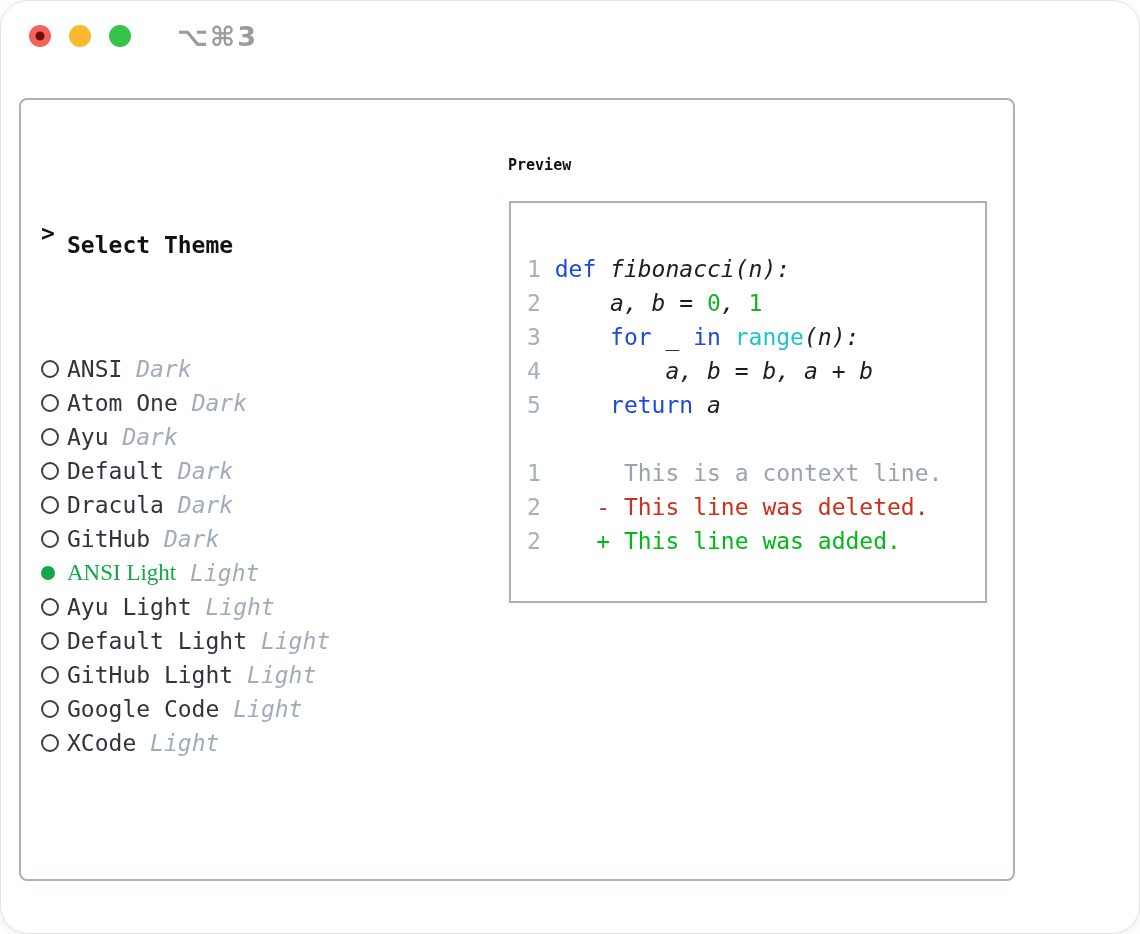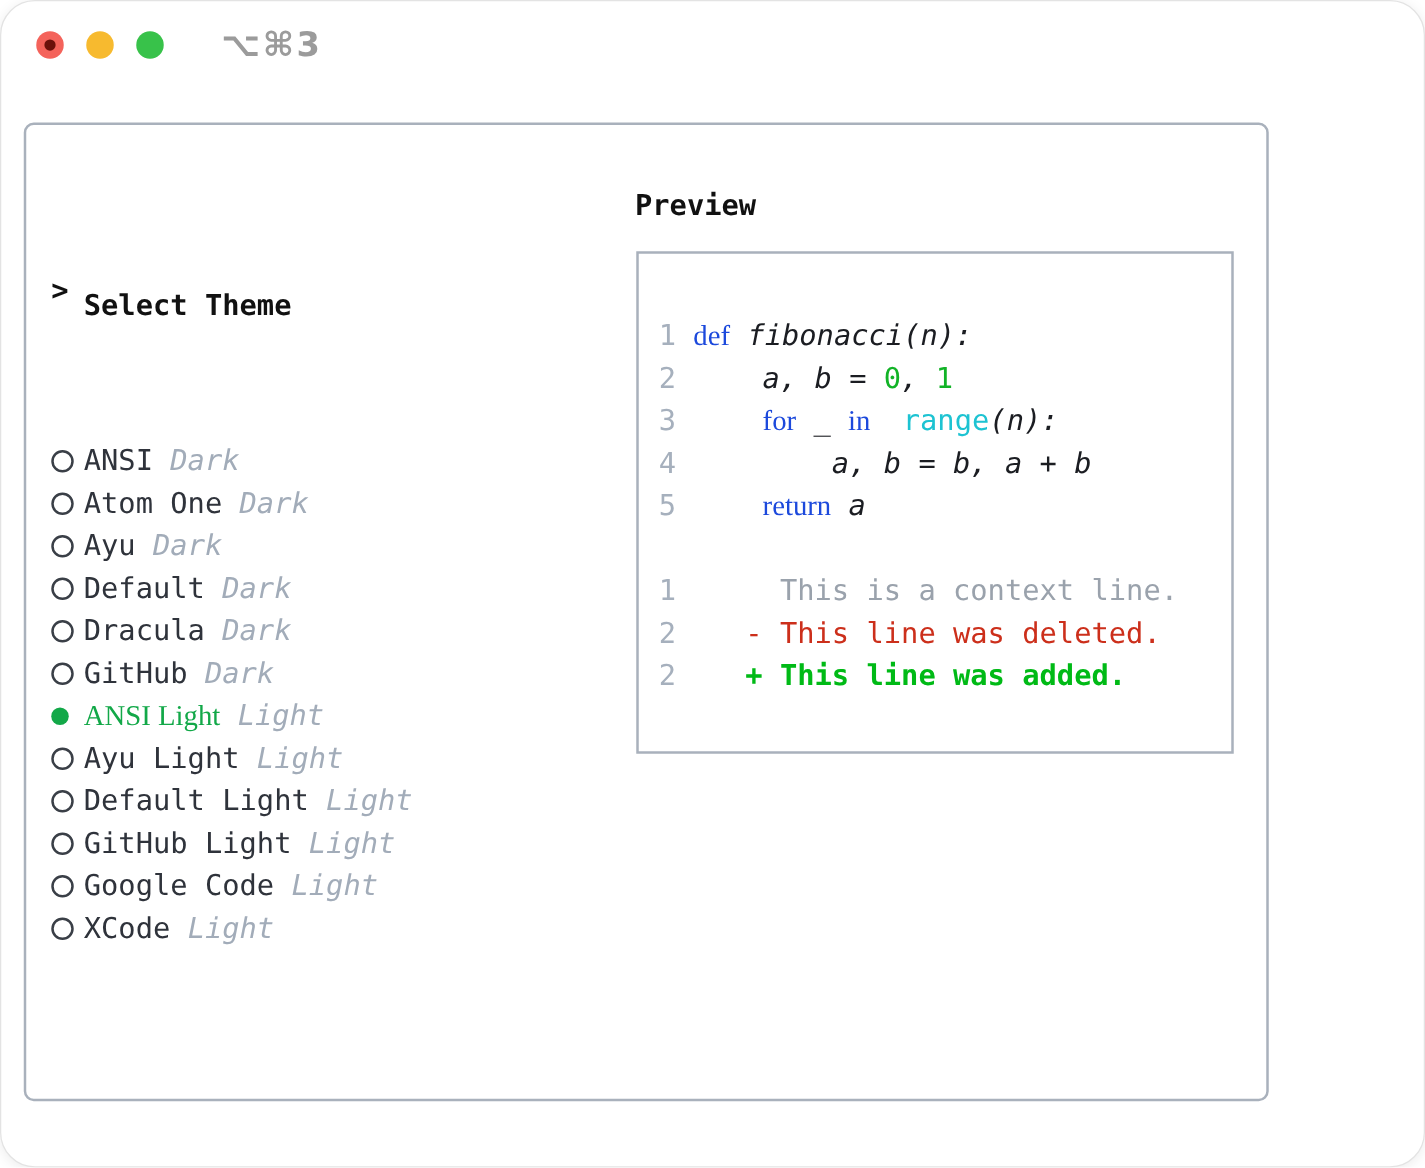--- a/index.html
+++ b/index.html
@@ -83,45 +83,45 @@
   }
   .heading{font-weight:700;color:#111;margin-top:24px;}
   .theme-label{color:var(--text_dark);}
   .theme-label.sel{color:var(--accent_green);font-family:Liberation Serif, serif;}
   .variant{color:var(--muted_gray);font-style:italic;}
   .spacer{height:34px;}
   
   .preview-heading{
     position:absolute;left:487px;top:48px;
     height:34px;line-height:34px;
-    font-size:23px;font-weight:700;color:#111;
+    font-size:15px;font-weight:700;color:#111;
   }
   .preview-box{
     position:absolute;left:488px;top:101px;
     width:478px;height:402px;
     border:2px solid var(--border_gray);
     background:#fff;
   }
   .preview-lines{
     position:absolute;left:16px;top:49px;
     font-size:23px;line-height:34px;
     white-space:pre;
   }
   .pline{height:34px;display:flex;}
   .ln{
     display:inline-block;width:1ch;margin-right:1ch;
     color:var(--line_num_gray);flex:0 0 auto;
   }
-  .tok-kw{color:var(--kw_blue);font-family:Liberation Serif, serif;}
-  .tok-fn{color:var(--fn_cyan);margin-left:12px;}
+  .tok-kw{color:var(--kw_blue);}
+  .tok-fn{color:var(--fn_cyan);}
   .tok-num{color:var(--num_green);}
   .tok-pl{color:#1b1d22;font-style:italic;}
   .tok-ctx{color:var(--ctx_gray);}
   .tok-del{color:var(--del_red);text-align:center;}
-  .tok-add{color:var(--add_green);font-weight:bold;}
+  .tok-add{color:var(--add_green);}
 </style>
 </head>
 <body>
 
 <div class="window">
 
   <div class="titlebar">
     <span class="dot red">
       <span class="inner-dot"></span>
     </span>

